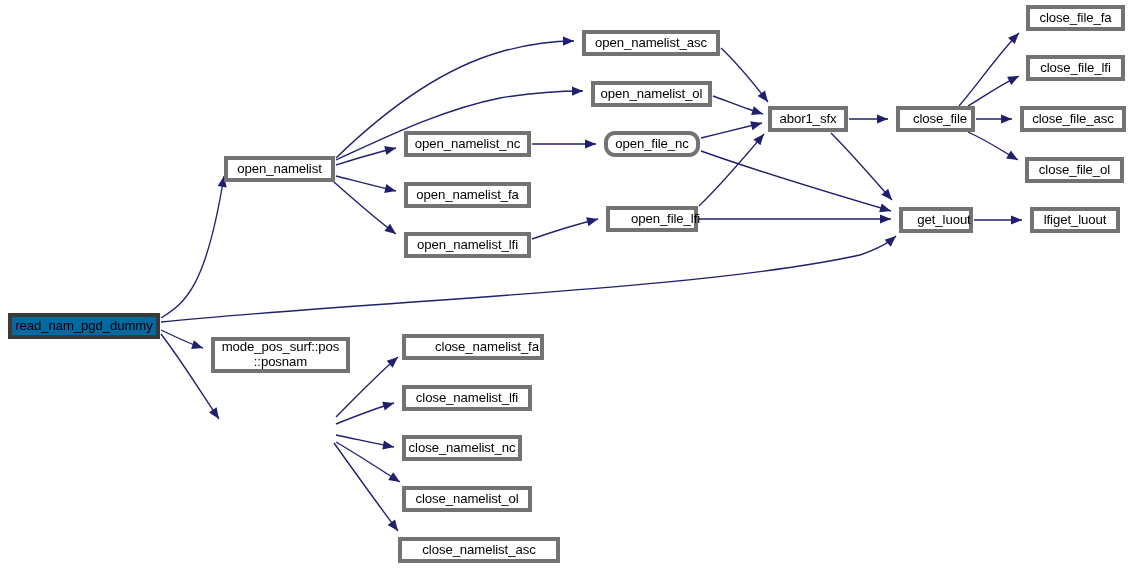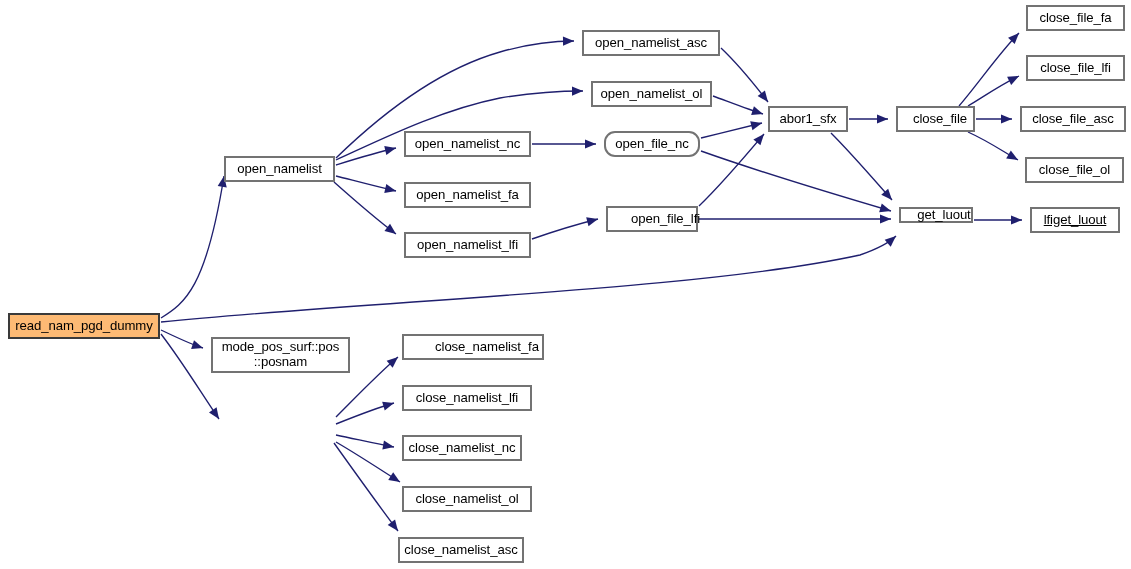--- a/index.html
+++ b/index.html
@@ -22,35 +22,35 @@
     position: absolute;
     left: 0;
     top: 0;
     width: 1131px;
     height: 569px;
     pointer-events: none;
   }
   .node {
     position: absolute;
     box-sizing: border-box;
-    border: 2px solid #737373;
+    border: 4px solid #737373;
     background: #ffffff;
     color: #000000;
     font-size: 13.2px;
     line-height: 1.12;
     display: flex;
     align-items: center;
     justify-content: center;
     text-align: center;
     white-space: pre-line;
     z-index: 5;
     letter-spacing: -0.1px;
   }
   .node.root {
-    background: #fdba74;
+    background: #0369a1;
     border-color: #3a3a3a;
   }
   .edge-path {
     fill: none;
     stroke: #1f1f6e;
     stroke-width: 1.35;
   }
   .arrow-head {
     fill: #1f1f6e;
     stroke: none;
@@ -126,24 +126,24 @@
 ::posnam</div>
     <div class="node" style="left: 582px; top: 30px; width: 138px; height: 26px;">open_namelist_asc</div>
     <div class="node" style="left: 591px; top: 81px; width: 121px; height: 26px;">open_namelist_ol</div>
     <div class="node" style="left: 404px; top: 131px; width: 127px; height: 26px;">open_namelist_nc</div>
     <div class="node" style="left: 404px; top: 182px; width: 127px; height: 26px;">open_namelist_fa</div>
     <div class="node" style="left: 404px; top: 232px; width: 127px; height: 26px;">open_namelist_lfi</div>
     <div class="node" style="left: 604px; top: 131px; width: 96px; height: 26px; border-radius: 11px;">open_file_nc</div>
     <div class="node" style="left: 606px; top: 206px; width: 92px; height: 26px; padding-left: 27px;">open_file_lfi</div>
     <div class="node" style="left: 768px; top: 106px; width: 80px; height: 26px;">abor1_sfx</div>
     <div class="node" style="left: 896px; top: 106px; width: 79px; height: 26px; padding-left: 9px;">close_file</div>
-    <div class="node" style="left: 899px; top: 207px; width: 74px; height: 16px; padding-left: 16px;">get_luout</div>
+    <div class="node" style="left: 899px; top: 207px; width: 74px; height: 26px; padding-left: 16px;">get_luout</div>
     <div class="node" style="left: 1026px; top: 5px; width: 99px; height: 26px;">close_file_fa</div>
     <div class="node" style="left: 1026px; top: 55px; width: 99px; height: 26px;">close_file_lfi</div>
     <div class="node" style="left: 1020px; top: 106px; width: 106px; height: 26px;">close_file_asc</div>
     <div class="node" style="left: 1025px; top: 157px; width: 99px; height: 26px;">close_file_ol</div>
-    <div class="node" style="left: 1030px; top: 207px; width: 90px; height: 26px; text-decoration: underline;">lfiget_luout</div>
+    <div class="node" style="left: 1030px; top: 207px; width: 90px; height: 26px;">lfiget_luout</div>
     <div class="node" style="left: 402px; top: 334px; width: 142px; height: 26px; padding-left: 28px;">close_namelist_fa</div>
     <div class="node" style="left: 402px; top: 385px; width: 130px; height: 26px;">close_namelist_lfi</div>
     <div class="node" style="left: 402px; top: 435px; width: 120px; height: 26px;">close_namelist_nc</div>
     <div class="node" style="left: 402px; top: 486px; width: 130px; height: 26px;">close_namelist_ol</div>
-    <div class="node" style="left: 398px; top: 537px; width: 126px; height: 26px;">close_namelist_asc</div>
+    <div class="node" style="left: 398px; top: 537px; width: 162px; height: 26px;">close_namelist_asc</div>
   </div>
 
 </body></html>

